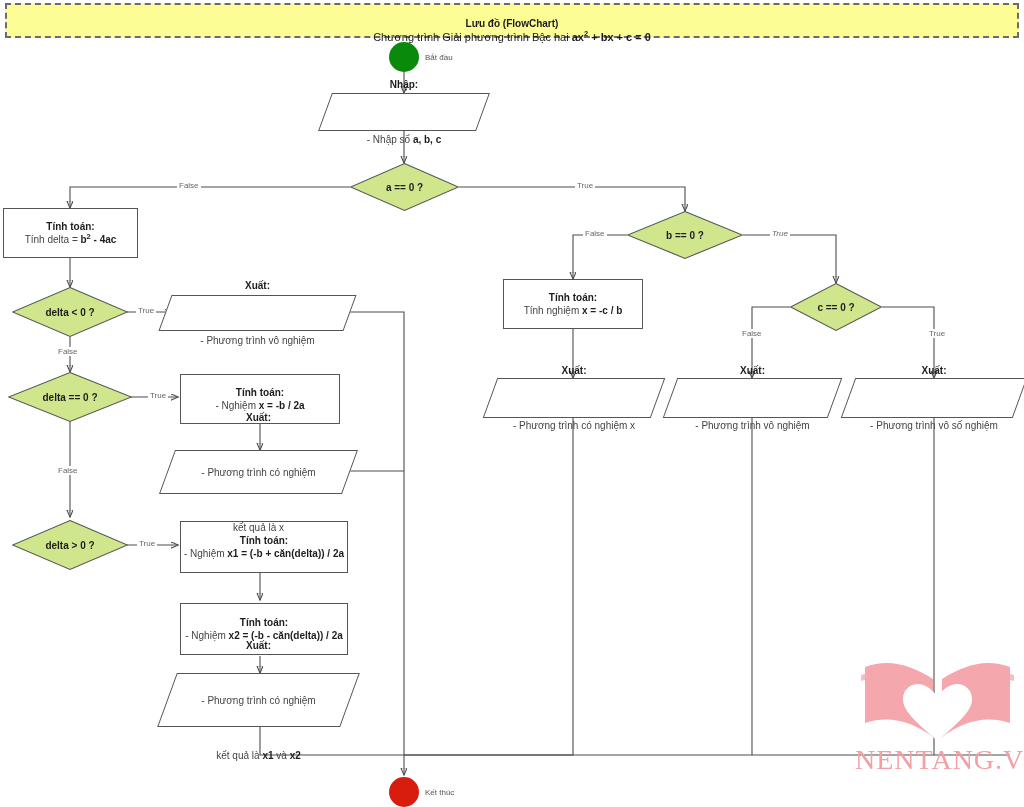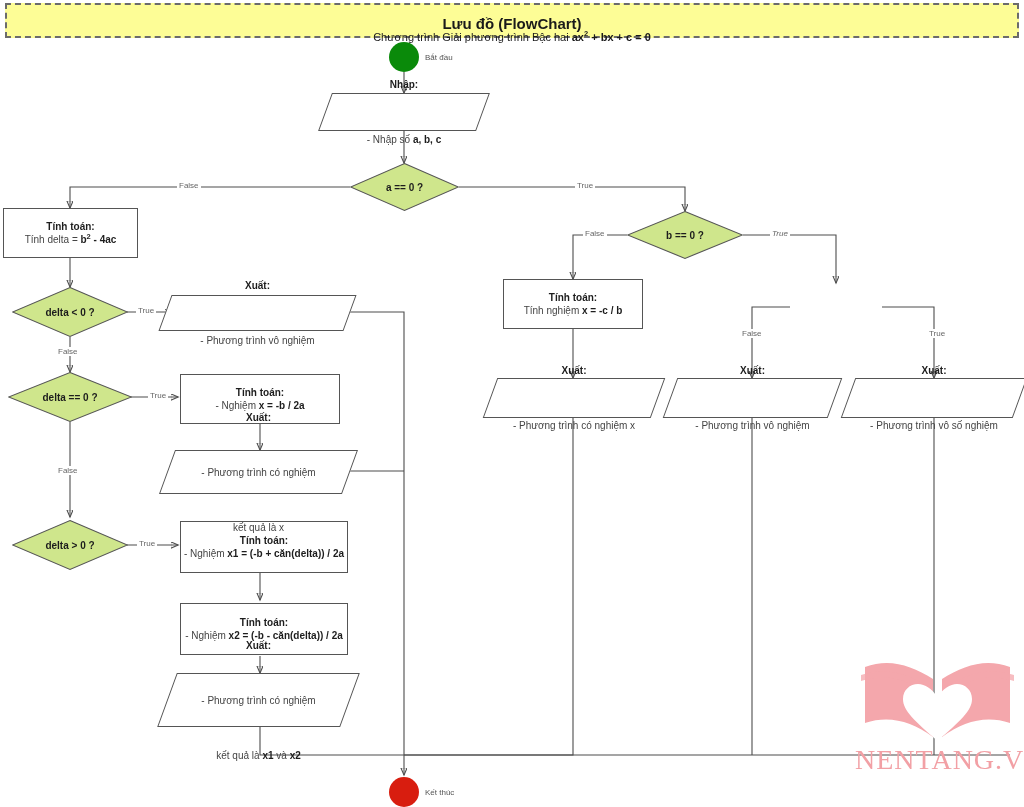--- a/index.html
+++ b/index.html
@@ -11,21 +11,21 @@
   #stage{position:absolute;inset:0;width:1024px;height:807px;}
 
   
   .banner{
     position:absolute;left:5px;top:3px;width:1014px;height:35px;
     background:#fdfd96;border:2px dashed #6b6b6b;
     box-sizing:border-box;
     display:flex;flex-direction:column;align-items:center;justify-content:center;
     color:#1a1a1a;
   }
-  .banner .l1{font-size:15px;font-weight:bold;line-height:13px;margin-top:20px;}
+  .banner .l1{font-size:10px;font-weight:bold;line-height:13px;margin-top:20px;}
   .banner .l2{font-size:11px;line-height:14px;}
   .banner .l2 b{font-weight:bold;}
   sup{font-size:7.5px;vertical-align:super;line-height:0;}
 
   
   svg#wires{position:absolute;left:0;top:0;width:1024px;height:807px;}
   svg#wires path,svg#wires line{stroke:#4d4d4d;stroke-width:1.1;fill:none;}
 
   
   .term{position:absolute;border-radius:50%;}
@@ -249,20 +249,26 @@
     <div class="inner">b == 0 ?</div>
   </div>
   <div class="elabel" style="left:583px;top:229px;">False</div>
   <div class="elabel ital" style="left:770px;top:229px;">True</div>
 
   <div class="node proc" style="left:503px;top:279px;width:140px;height:50px;">
     <div class="t1">Tính toán:</div>
     <div class="t2"><span>Tính nghiệm </span><b>x = -c / b</b></div>
   </div>
 
+  <div class="node dec" style="left:790px;top:283px;width:92px;height:48px;">
+    <svg class="dm" viewBox="0 0 92 48" preserveAspectRatio="none">
+      <polygon points="46,0.6 91.4,24 46,47.4 0.6,24" fill="#cfe68c" stroke="#555" stroke-width="1.1"></polygon>
+    </svg>
+    <div class="inner">c == 0 ?</div>
+  </div>
   <div class="elabel" style="left:740px;top:329px;">False</div>
   <div class="elabel" style="left:927px;top:329px;">True</div>
 
   <div class="node io" style="left:490px;top:378px;width:168px;height:40px;">
     <div class="skew"></div>
     <div class="inner">
       <div class="t1">Xuất:</div>
       <div class="t2">- Phương trình có nghiệm x</div>
     </div>
   </div>

